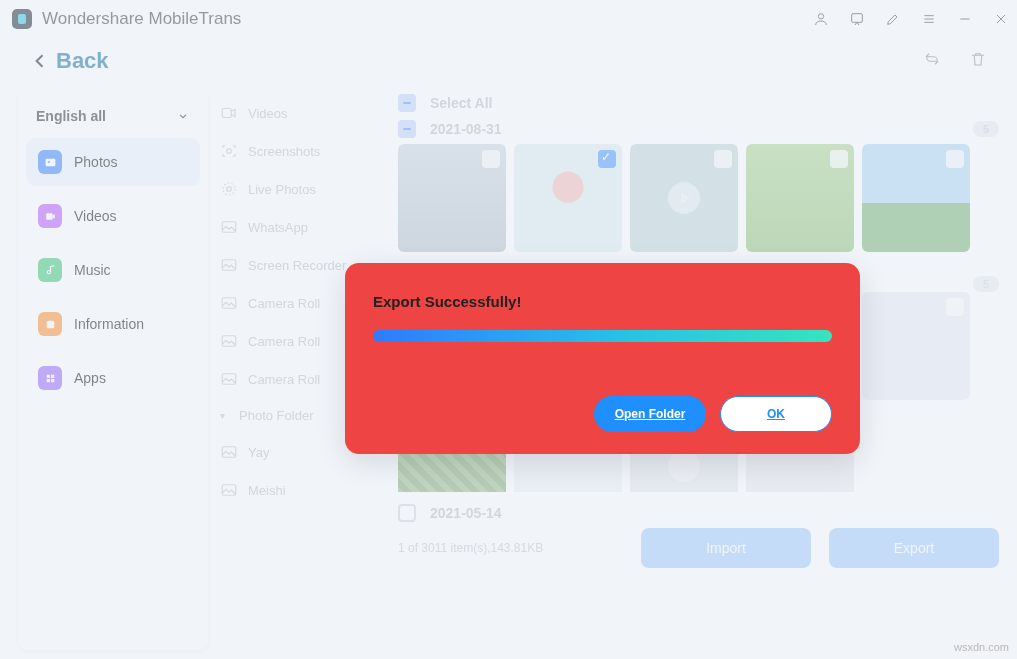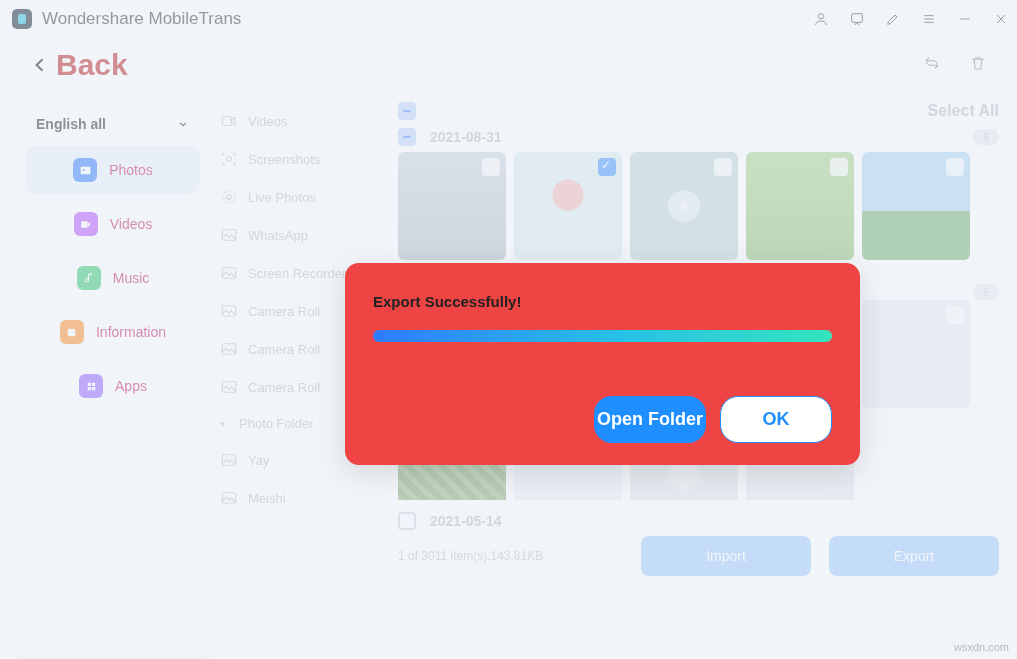--- a/index.html
+++ b/index.html
@@ -11,48 +11,48 @@
   .logo::after { content:""; width: 8px; height: 10px; background: linear-gradient(135deg,#1fc8db,#2cb5e8); border-radius: 2px;}
   .app-title { font-size: 17px; color: #333; margin-left: 10px; font-weight: 500;}
   .wincontrols { margin-left: auto; display: flex; gap: 20px; align-items:center; color:#555;}
   .wicon { width:16px; height:16px; cursor:pointer; display:flex; align-items:center;justify-content:center;}
   .wicon svg{width:16px;height:16px;stroke:#444;fill:none;stroke-width:1.5;}
 
   
   .header { display:flex; align-items:center; padding: 10px 30px 16px 30px;}
   .back { display:flex; align-items:center; gap:6px; cursor:pointer;}
   .back svg{width:20px;height:20px;stroke:#111;fill:none;stroke-width:2.5;}
-  .back-text { font-size:30px; font-weight:700; color:#b91c1c;}
+  .back-text { font-size:22px; font-weight:700; color:#0369a1;}
   .headright { margin-left:auto; display:flex; gap:28px; color:#777;}
   .hicon svg{width:18px;height:18px;stroke:#888;fill:none;stroke-width:1.5;}
   .hicon{cursor:pointer;}
 
   
   .main { display:flex; height: 560px; padding: 0 18px;}
   .left { width: 190px; background:#fff; border-radius:10px; padding:10px 8px; box-shadow: 0 2px 6px rgba(0,0,0,0.05);}
   .langsel { display:flex; align-items:center; justify-content:space-between; padding:8px 10px 14px 10px; font-size:14px; font-weight:600; color:#222; cursor:pointer;}
   .langsel svg{width:14px;height:14px;stroke:#222;fill:none;stroke-width:2;}
-  .nav-item{ display:flex; align-items:center; gap:12px; padding:12px 12px; border-radius:10px; font-size:14px; font-weight:500; color:#be185d; cursor:pointer; margin-bottom:6px;justify-content:center;}
+  .nav-item{ display:flex; align-items:center; gap:12px; padding:12px 12px; border-radius:10px; font-size:14px; font-weight:500; color:#000000; cursor:pointer; margin-bottom:6px;}
   .nav-item.active{ background:#eef4ff;}
   .nicon{width:24px;height:24px;border-radius:6px;display:flex;align-items:center;justify-content:center;}
   .nicon svg{width:13px;height:13px;fill:#fff;}
   .ni-photo{background:#2f7bff;}
   .ni-video{background:#b44cff;}
   .ni-info{background:#ff8a1f;}
   .ni-music{background:#2bc66a;}
   .ni-apps{background:#8e5bff;}
 
   .mid { width:180px; padding: 4px 4px; color:#b9bec6;}
   .mitem{display:flex;align-items:center;gap:10px;padding:10px 8px;font-size:13px;cursor:pointer;}
   .micon{width:18px;height:18px;}
   .micon svg{width:18px;height:18px;fill:none;stroke:#c1c6cd;stroke-width:1.6;}
   .mcaret{font-size:10px;color:#c1c6cd;margin-right:4px;}
 
   .content{ flex:1; position:relative; padding-left:10px;}
-  .row-h{display:flex;align-items:center;gap:14px;font-size:16px;color:#b9bec6;font-weight:600;margin:4px 0 8px;justify-content:space-between;}
+  .row-h{display:flex;align-items:center;gap:14px;font-size:14px;color:#b9bec6;font-weight:600;margin:4px 0 8px;}
   .chk{width:18px;height:18px;border-radius:4px;background:#bcd3ff;display:flex;align-items:center;justify-content:center;}
   .chk.minus::after{content:"";width:8px;height:2px;background:#4f8bff;border-radius:2px;}
   .dategroup{display:flex;align-items:center;gap:14px;font-size:14px;color:#b9bec6;font-weight:600;margin-bottom:6px;}
   .count-pill{margin-left:auto;background:#e9edf3;color:#c8cdd6;font-size:11px;border-radius:10px;padding:2px 10px;}
 
   .thumb-row{display:flex;gap:8px;margin-bottom:12px;}
   .thumb{width:108px;height:108px;border-radius:6px;background:#dfe6ee;position:relative;overflow:hidden;}
   .thumb .tick{position:absolute;top:6px;right:6px;width:18px;height:18px;border-radius:4px;background:rgba(255,255,255,0.8);}
   .thumb .tick.on{background:#3a91ff;}
   .thumb .tick.on::after{content:"✓";color:#fff;font-size:12px;position:absolute;top:0;left:3px;}
@@ -78,21 +78,21 @@
   .btn{border:none;border-radius:8px;padding:12px 0;font-size:14px;color:#fff;cursor:pointer;width:170px;text-align:center;}
   .btn.import{background:#9ec9ff;}
   .btn.export{background:#9ec9ff;}
 
   
   .overlay{position:absolute;inset:0;background:rgba(230,235,242,0.55);}
   .modal{position:absolute;left:345px;top:263px;width:515px;background:#ef4444;border-radius:14px;box-shadow:0 8px 30px rgba(0,0,0,0.12);padding:30px 28px 22px;}
   .mtitle{font-size:15px;font-weight:600;color:#222;margin-bottom:20px;}
   .pbar{height:12px;border-radius:6px;background:linear-gradient(90deg,#2f7bff,#26c3e6 55%,#35e4bd);}
   .mbtns{display:flex;gap:14px;justify-content:flex-end;margin-top:54px;}
-  .mbtn{width:112px;height:47px;border-radius:18px;font-size:18px;font-weight:600;cursor:pointer;display:flex;align-items:center;justify-content:center;}
+  .mbtn{width:112px;height:36px;border-radius:18px;font-size:12px;font-weight:600;cursor:pointer;display:flex;align-items:center;justify-content:center;text-decoration:underline;}
   .mbtn.primary{background:#1f8eff;color:#fff;border:none;}
   .mbtn.outline{background:#fff;color:#1f8eff;border:1.5px solid #1f8eff;}
 
   .watermark{position:absolute;bottom:6px;right:8px;font-size:11px;color:#b9b9b9;}
 </style>
 </head>
 <body>
 
 <div class="titlebar">
   <div class="logo"></div>

